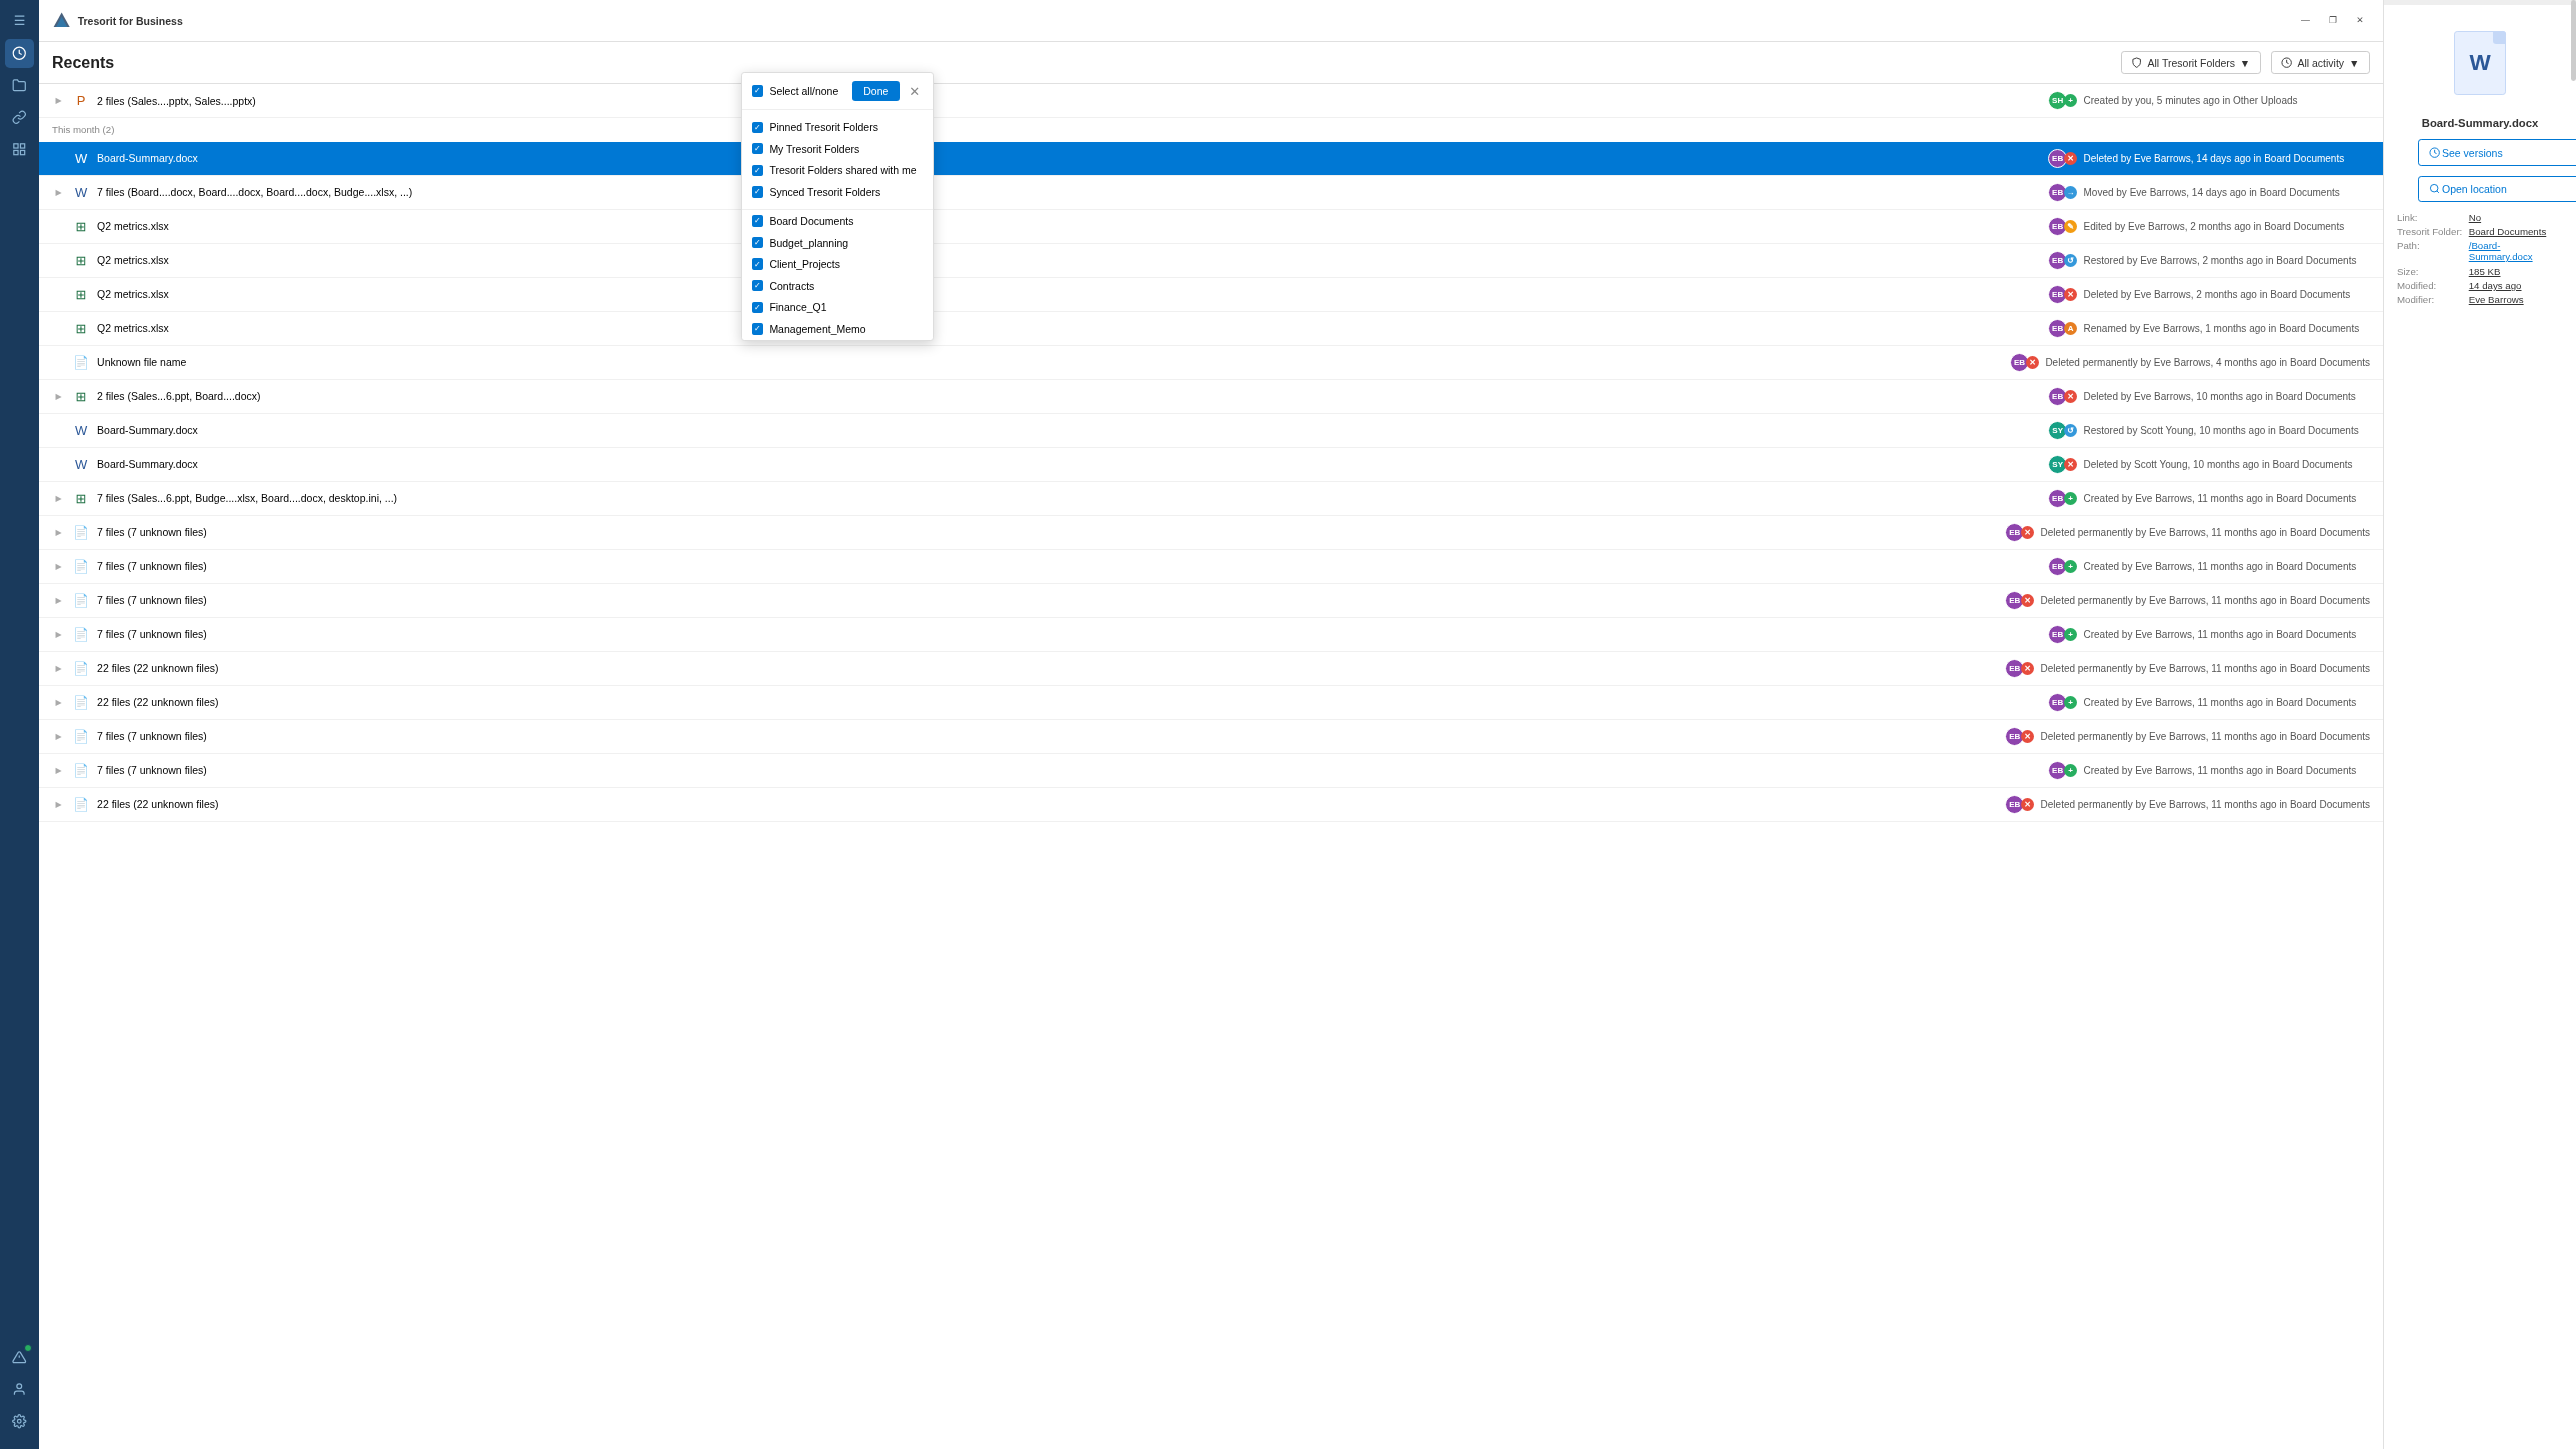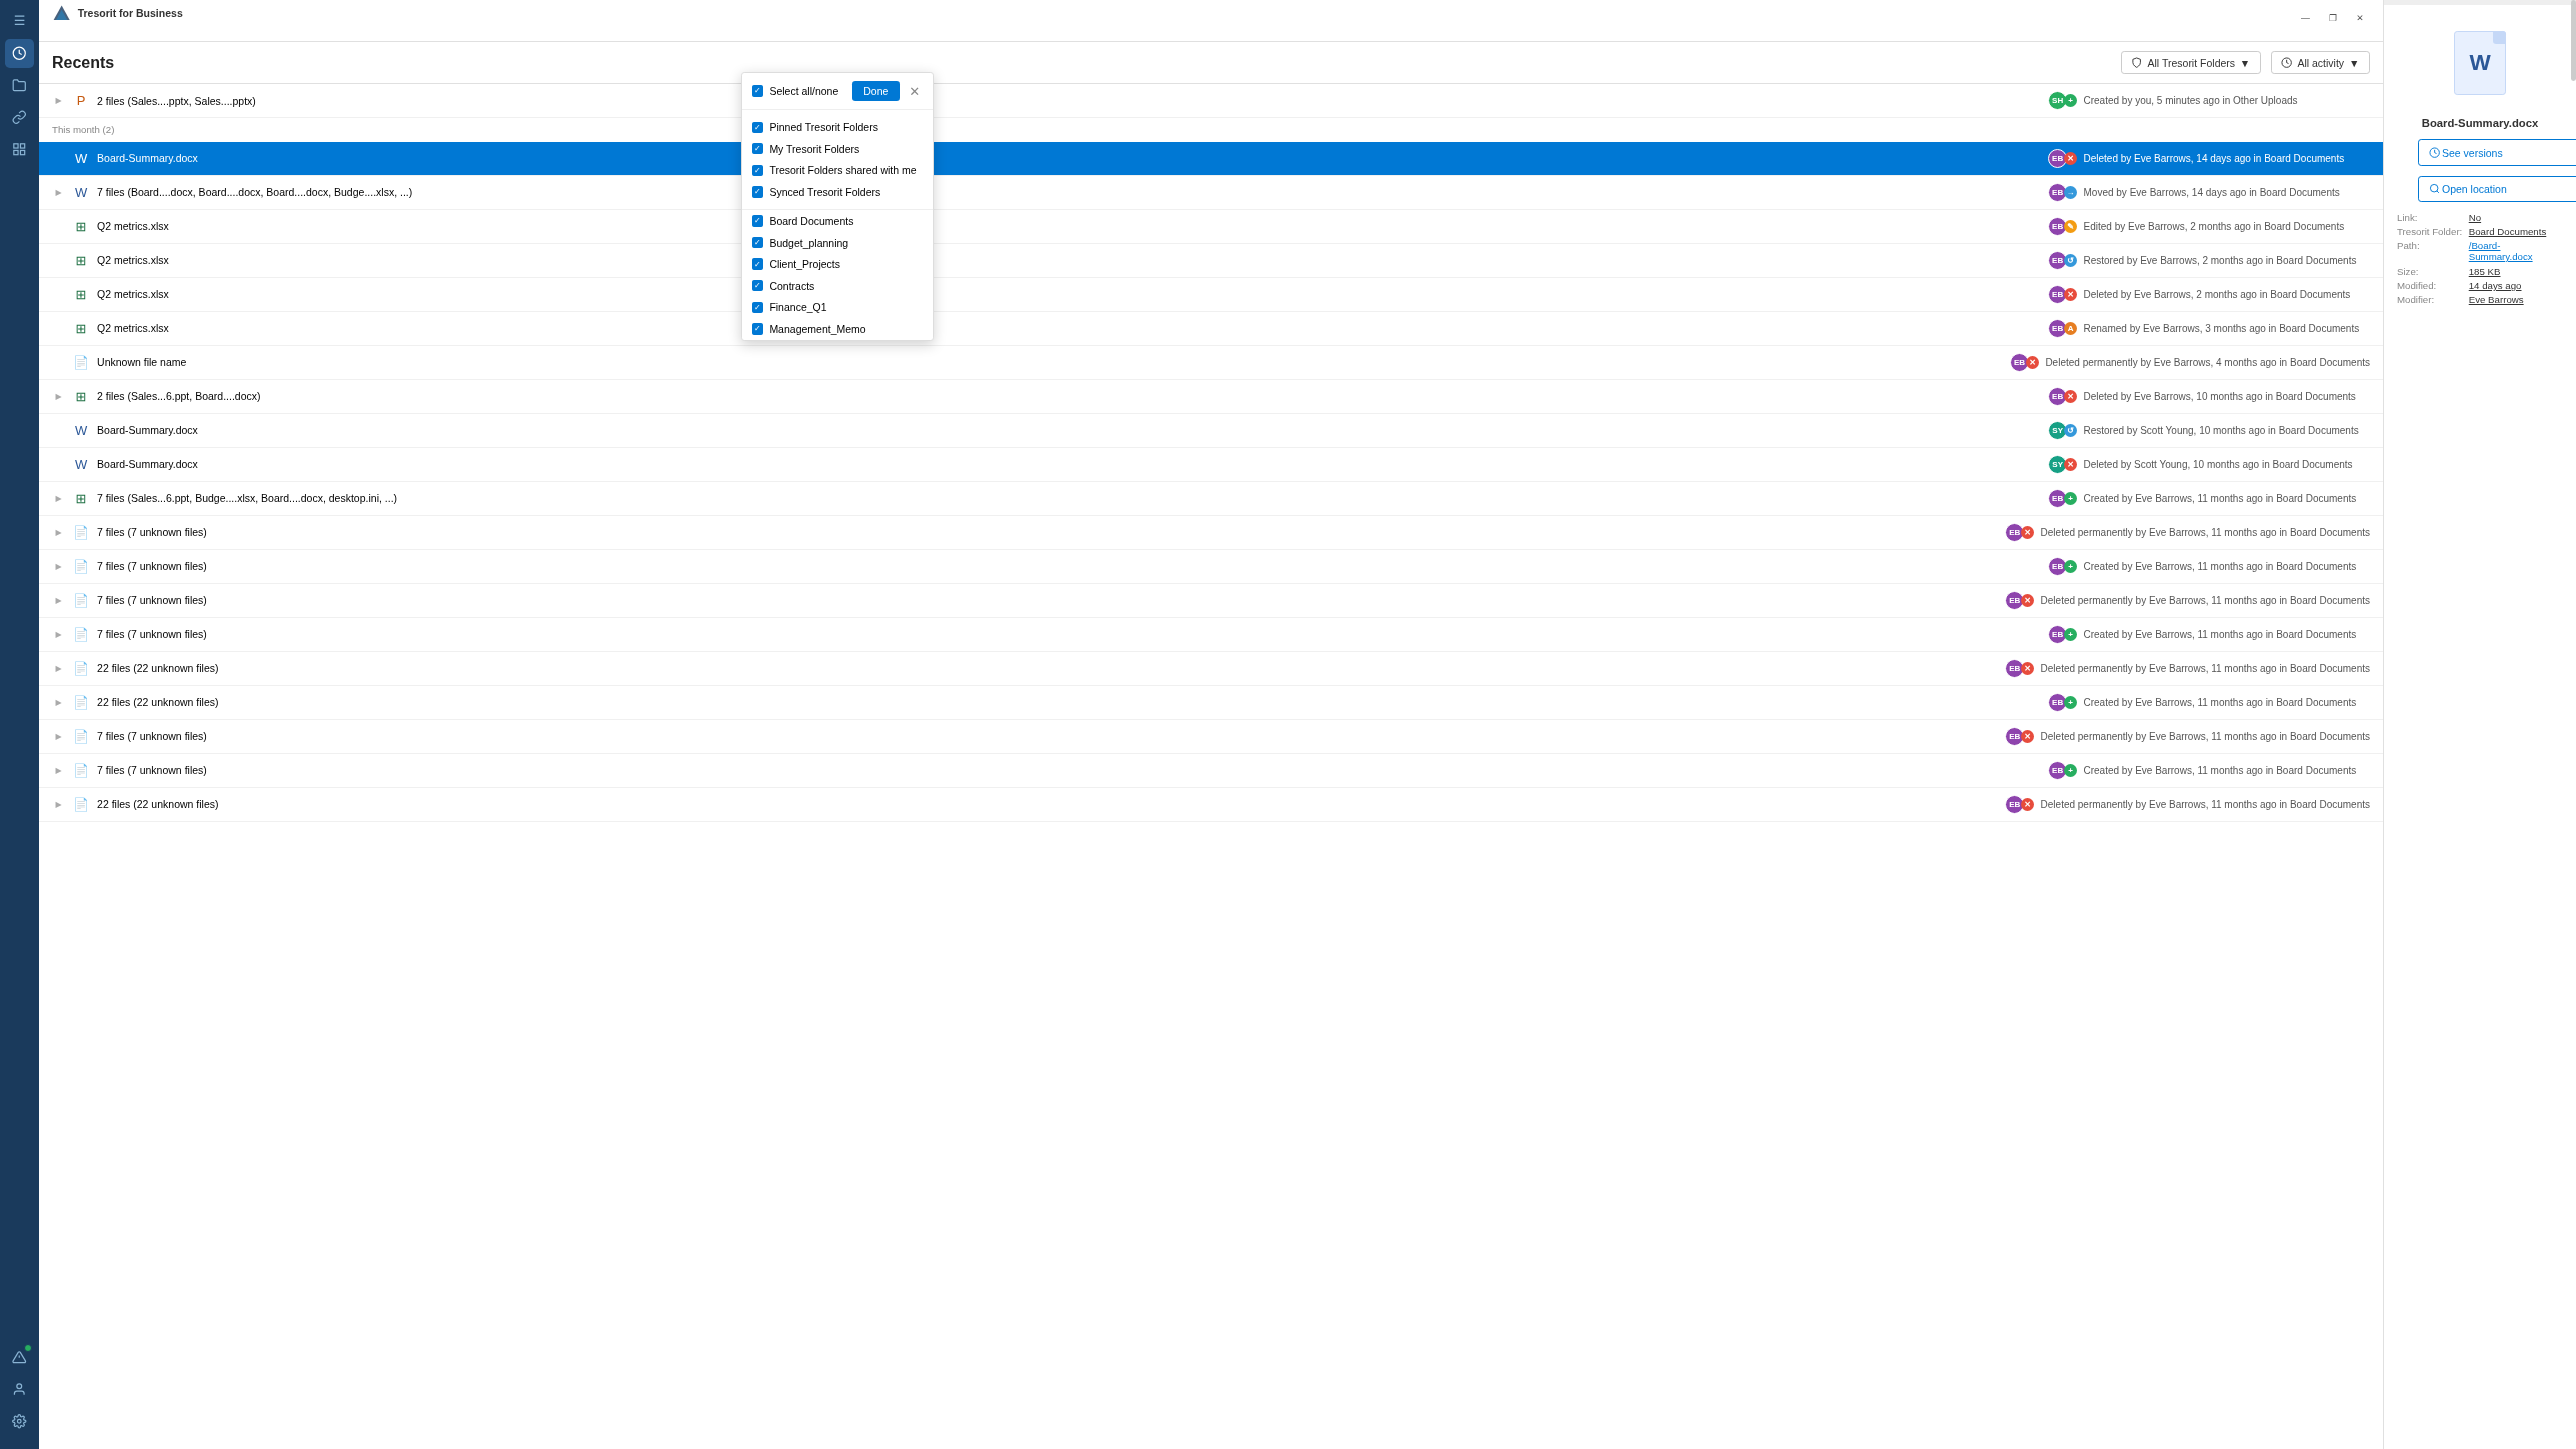--- a/index.html
+++ b/index.html
@@ -45,22 +45,22 @@
       flex: 1;
       display: flex;
       flex-direction: column;
       overflow: hidden;
       background: #fff;
     }
 
     
     .title-bar {
       display: flex;
-      align-items: flex-end;
-      padding: 18px 13px;
+      align-items: center;
+      padding: 11px 13px;
       background: #fff;
       border-bottom: 0.8px solid #e0e0e0;
       height: 42px;
     }
     .window-controls {
       display: flex; gap: 6.4px;
       margin-left: auto;
     }
 
     
@@ -520,21 +520,21 @@
             <span class="expand-icon"></span>
             <div class="file-icon">
               <span style="color:#1d6f42;font-size:13px;">⊞</span>
             </div>
             <span class="file-name">Q2 metrics.xlsx</span>
             <div class="activity-section">
               <div class="avatar-stack">
                 <div class="avatar" style="background: rgb(142, 68, 173);">EB</div>
                 <div class="action-icon" style="background: rgb(230, 126, 34);">A</div>
               </div>
-              <span class="activity-text">Renamed by Eve Barrows, 3 months ago in Board Documents</span>
+              <span class="activity-text">Renamed by Eve Barrows, 1 months ago in Board Documents</span>
             </div>
           </div>
           <div class="file-row">
             <span class="expand-icon"></span>
             <div class="file-icon">
               <span style="color:#aaa;font-size:13px;">📄</span>
             </div>
             <span class="file-name">Unknown file name</span>
             <div class="activity-section">
               <div class="avatar-stack">

